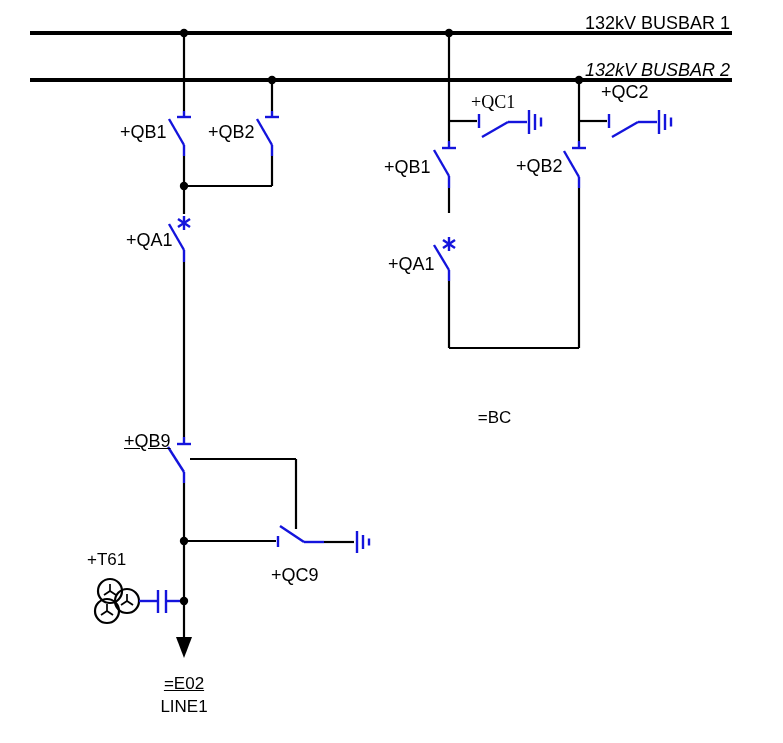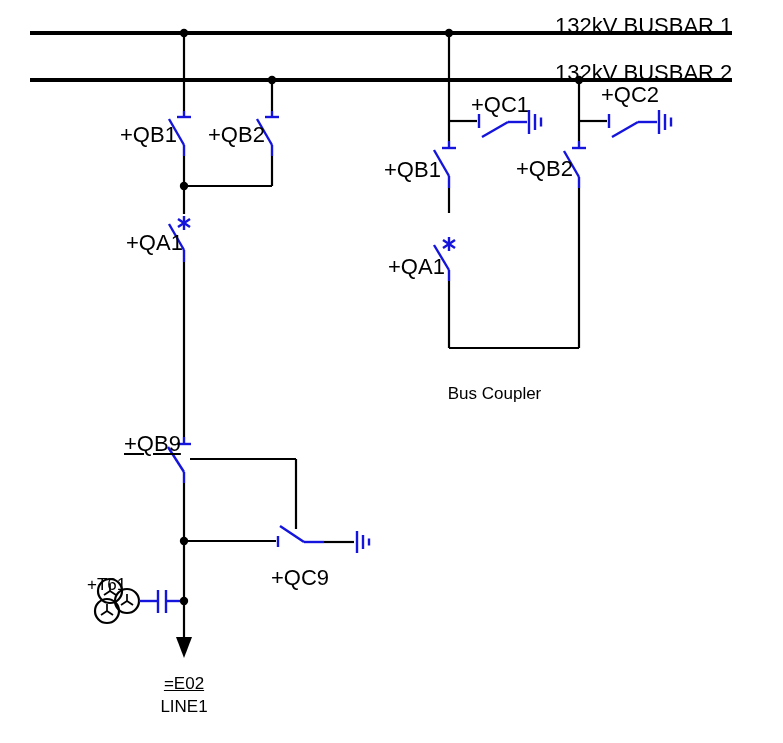--- a/index.html
+++ b/index.html
@@ -7,21 +7,21 @@
     position:relative;width:783px;height:743px;background:#ffffff;
     font-family:"Liberation Sans", sans-serif;overflow:hidden;
   }
   svg{position:absolute;left:0;top:0;}
   .bus{stroke:var(--conductor,#000);stroke-width:4;fill:none;}
   .blk{stroke:var(--conductor,#000);stroke-width:2.2;fill:none;}
   .blu{stroke:var(--device,#1414dc);stroke-width:2.4;fill:none;}
   .dot{fill:var(--conductor,#000);stroke:none;}
   .arrowhead{fill:var(--conductor,#000);stroke:none;}
   .lbl{
-    position:absolute;color:#000;font-size:22px;line-height:1.15;
+    position:absolute;color:#000;font-size:18px;line-height:1.15;
     white-space:nowrap;
   }
   .lbl.big{font-size:17px;}
   .lbl.right{text-align:right;}
   .lbl.center{text-align:center;}
 </style>
 </head>
 <body>
 
 <div class="canvas">
@@ -179,31 +179,31 @@
       <line class="blu" x1="638" y1="122" x2="657" y2="122"></line>
     </g>
     <g>
       <line class="blu" x1="659" y1="110" x2="659" y2="134"></line>
       <line class="blu" x1="665" y1="114" x2="665" y2="130"></line>
       <line class="blu" x1="671" y1="117.5" x2="671" y2="126.5"></line>
     </g>
   </svg>
 
   <div class="lbl right" style="left:555px;top:13px;width:175px;">132kV BUSBAR 1</div>
-  <div class="lbl right" style="left:555px;top:60px;width:175px;">132kV BUSBAR 2</div>
+  <div class="lbl right" style="left:555px;top:60px;width:175px;font-style:italic;">132kV BUSBAR 2</div>
 
   <div class="lbl" style="left:120px;top:122px;">+QB1</div>
   <div class="lbl" style="left:208px;top:122px;">+QB2</div>
   <div class="lbl" style="left:126px;top:230px;">+QA1</div>
   <div class="lbl" style="left:124px;top:431px;text-decoration:underline;">+QB9</div>
   <div class="lbl" style="left:271px;top:565px;">+QC9</div>
-  <div class="lbl big" style="left:87px;top:550px;margin-top:25px;">+T61</div>
+  <div class="lbl big" style="left:87px;top:550px;">+T61</div>
   <div class="lbl big center" style="left:134px;top:674px;width:100px;text-decoration:underline;">=E02</div>
   <div class="lbl big center" style="left:134px;top:697px;width:100px;">LINE1</div>
 
-  <div class="lbl" style="left:471px;top:92px;">+QC1</div>
+  <div class="lbl" style="left:471px;top:92px;font-family:Liberation Serif, serif;">+QC1</div>
   <div class="lbl" style="left:601px;top:82px;text-align:right;">+QC2</div>
   <div class="lbl" style="left:384px;top:157px;">+QB1</div>
   <div class="lbl" style="left:516px;top:156px;">+QB2</div>
   <div class="lbl" style="left:388px;top:254px;">+QA1</div>
-  <div class="lbl big center" style="left:432px;top:384px;width:125px;">Bus Coupler</div>
+  <div class="lbl big center" style="left:432px;top:408px;width:125px;">=BC</div>
 
 </div>
 
 </body></html>

